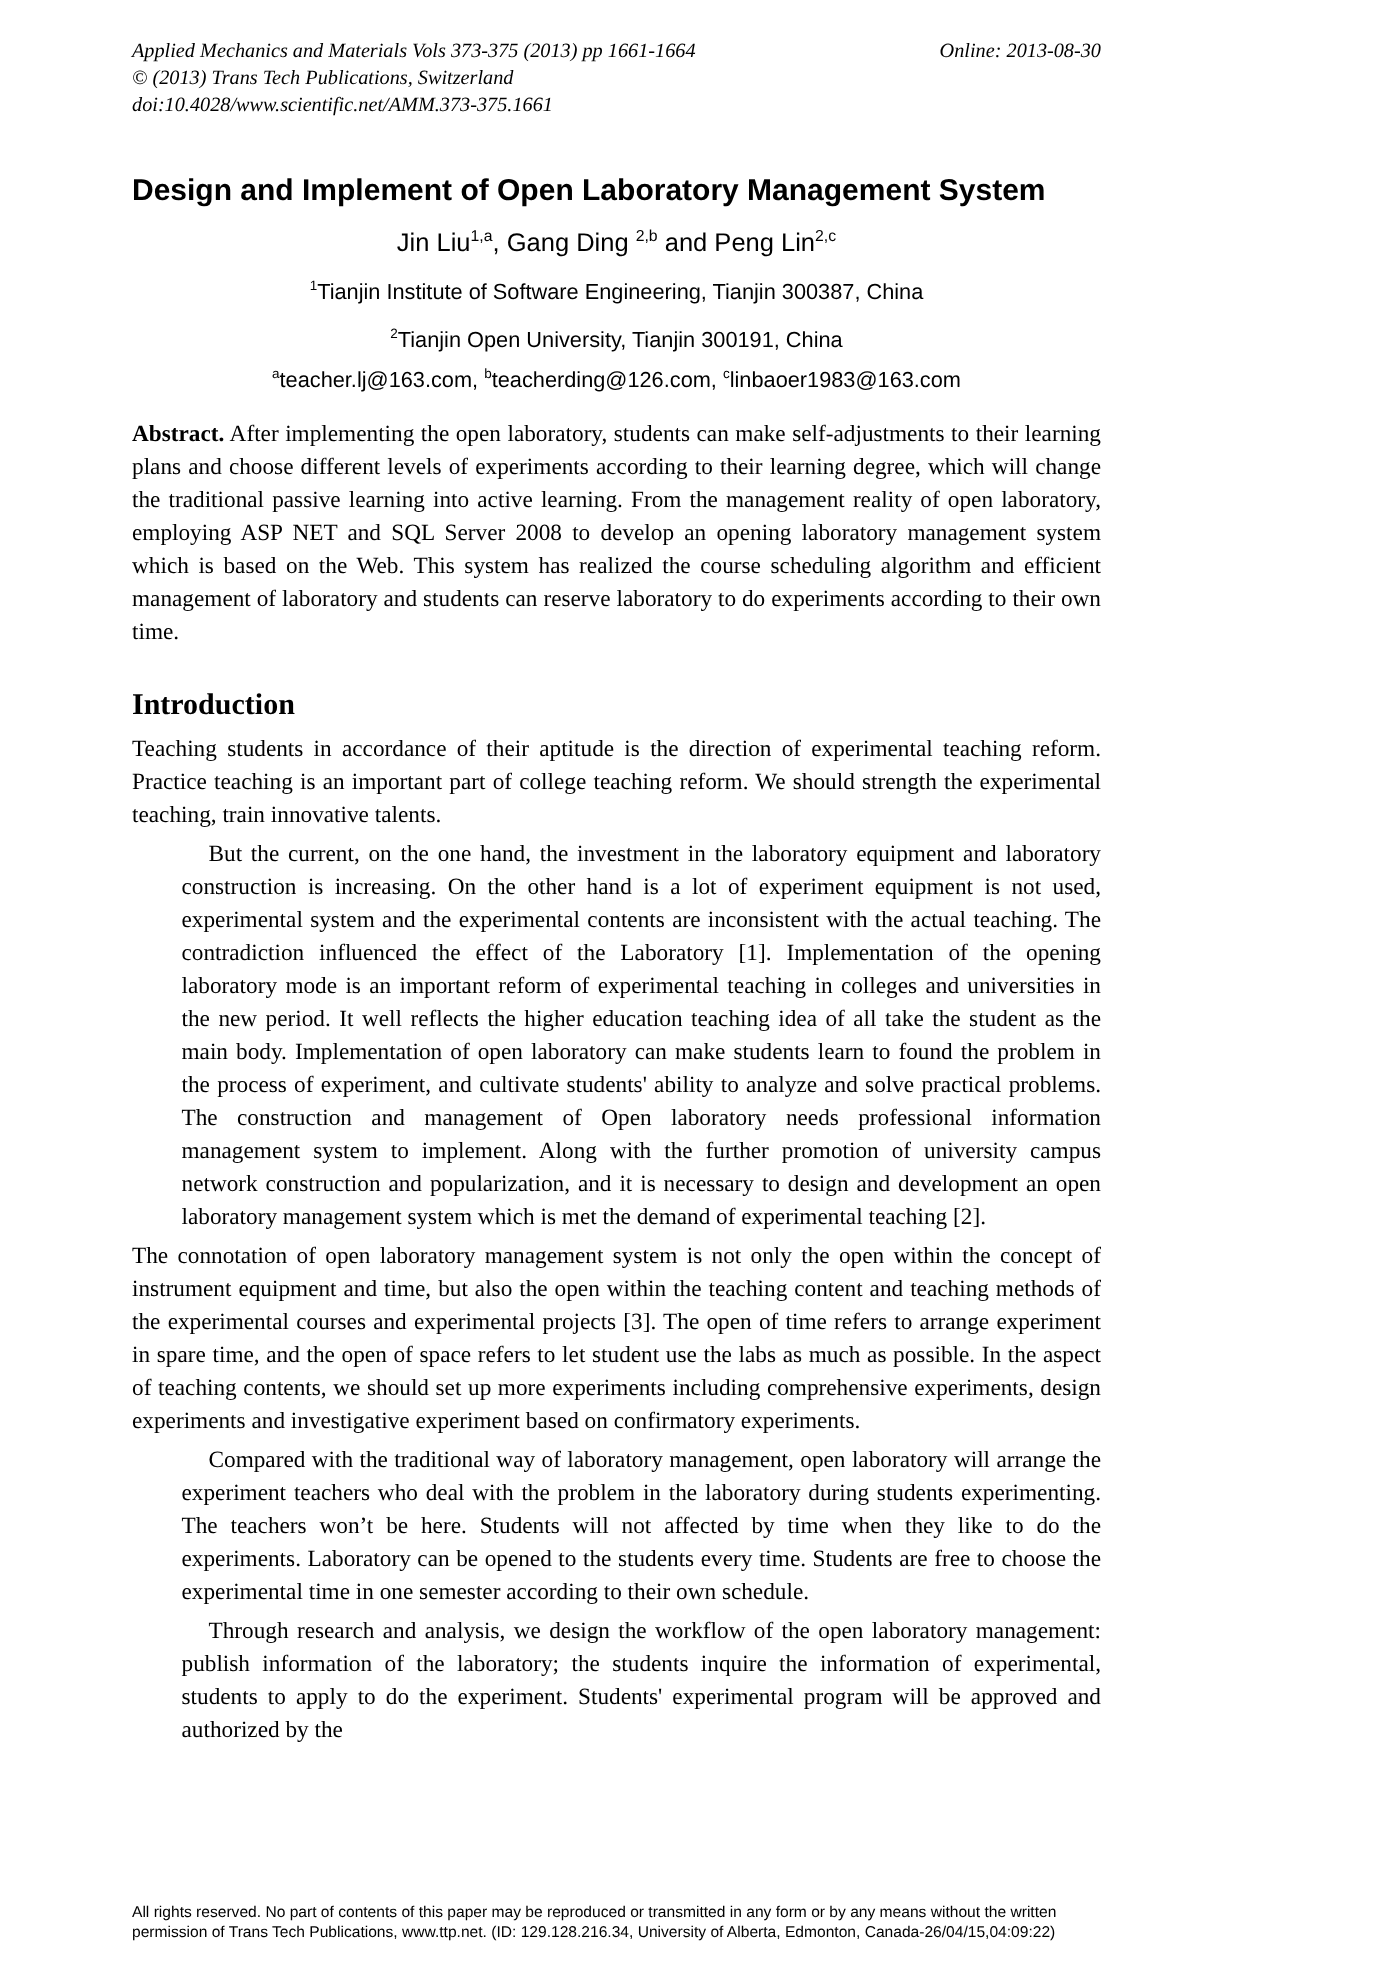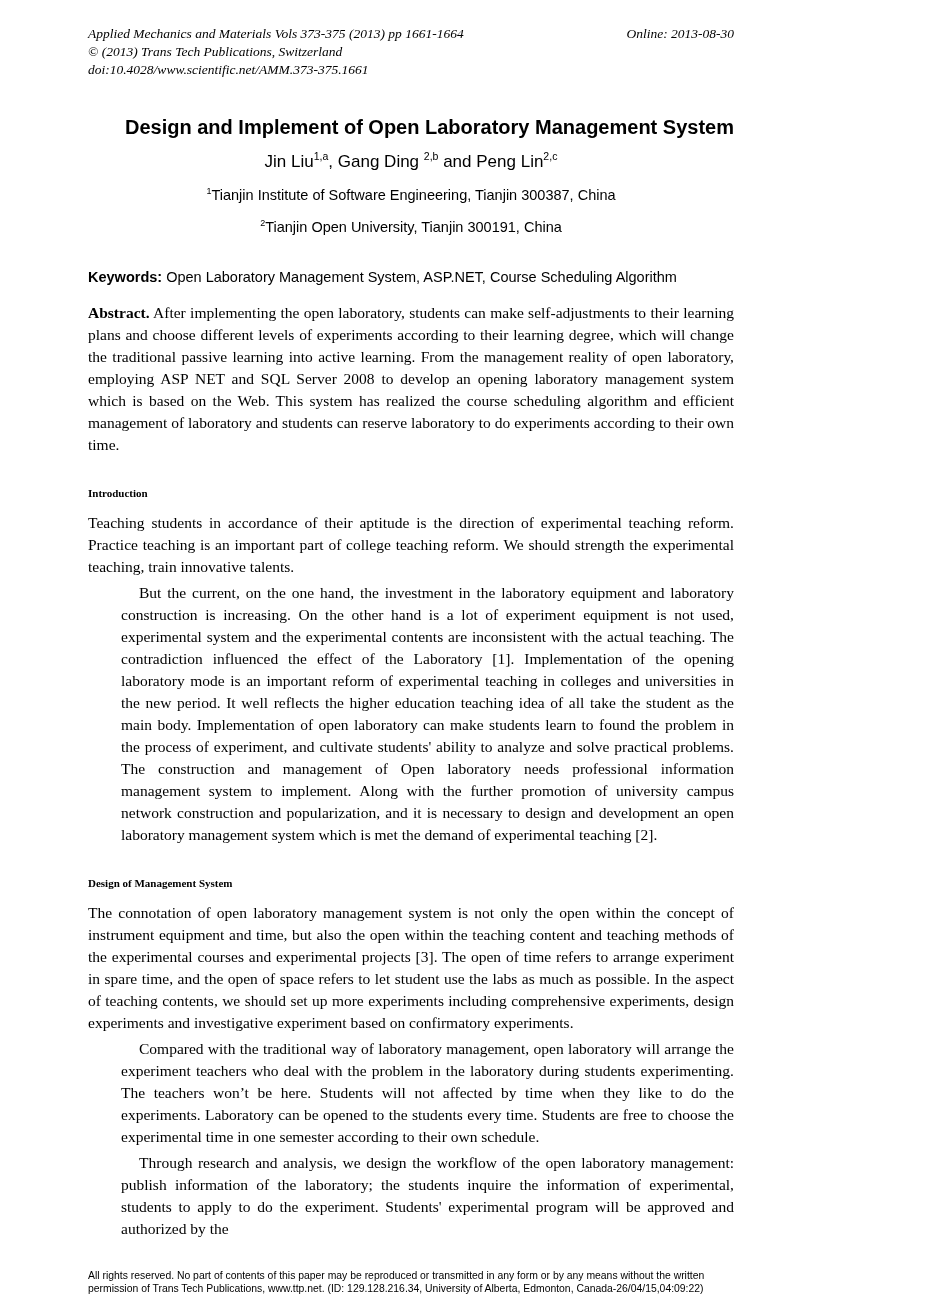--- a/index.html
+++ b/index.html
@@ -19,21 +19,21 @@
     font-style:italic;
     font-size:13.5px;line-height:18px;
   }
   .jheader .hleft div{white-space:nowrap;}
   .jheader .hright{white-space:nowrap;}
   
   h1.title{
     margin:36px 0 12px 0;
     font-family:"Liberation Sans","DejaVu Sans",sans-serif;
     font-size:20px;line-height:24px;font-weight:bold;
-    text-align:right;
+    text-align:left;
   }
   .authors{
     margin-top:9px;
     font-family:"Liberation Sans","DejaVu Sans",sans-serif;
     font-size:17px;line-height:22px;
     text-align:center;
   }
   .affil,.emails{
     font-family:"Liberation Sans","DejaVu Sans",sans-serif;
     font-size:14.5px;line-height:17px;
@@ -57,21 +57,21 @@
     font-family:"Liberation Serif","DejaVu Serif",serif;
     font-size:15.5px;line-height:22px;
     text-align:justify;
   }
   .abstract{margin-top:16px;}
   .body-par + .body-par{margin-top:4px;}
   .body-par.indent{text-indent:18px;margin-left:33px;}
   h2.shead{
     margin:27px 0 9px 0;
     font-family:"Liberation Serif","DejaVu Serif",serif;
-    font-size:11px;line-height:20px;font-weight:bold;
+    font-size:20px;line-height:20px;font-weight:bold;
     text-align:left;
   }
   
   .pfooter{
     position:absolute;
     left:88px;right:64px;bottom:14px;
     font-family:"Liberation Sans","DejaVu Sans",sans-serif;
     font-size:10.4px;line-height:13px;
     text-align:left;
   }
@@ -91,29 +91,28 @@
   </div>
 
   <h1 class="title">Design and Implement of Open Laboratory Management System</h1>
 
   <div class="authors"><span>Jin Liu</span><sup>1,a</sup><span>, Gang Ding </span><sup>2,b</sup><span> and Peng Lin</span><sup>2,c</sup></div>
 
   <div class="affil affil1"><sup>1</sup><span>Tianjin Institute of Software Engineering, Tianjin 300387, China</span></div>
 
   <div class="affil affil2"><sup>2</sup><span>Tianjin Open University, Tianjin 300191, China</span></div>
 
+  <div class="emails"><sup>a</sup><span>teacher.lj@163.com, </span><sup>b</sup><span>teacherding@126.com, </span><sup>c</sup><span>linbaoer1983@163.com</span></div>
 
-  <div class="keywords"><b>Keywords:</b> <span>Open Laboratory Management System, ASP.NET, Course Scheduling Algorithm</span></div>
 
   <p class="body-par abstract"><b>Abstract.</b> <span>After implementing the open laboratory, students can make self-adjustments to their learning plans and choose different levels of experiments according to their learning degree, which will change the traditional passive learning into active learning. From the management reality of open laboratory, employing ASP NET and SQL Server 2008 to develop an opening laboratory management system which is based on the Web. This system has realized the course scheduling algorithm and efficient management of laboratory and students can reserve laboratory to do experiments according to their own time.</span></p>
 
   <h2 class="shead">Introduction</h2>
   <p class="body-par">Teaching students in accordance of their aptitude is the direction of experimental teaching reform. Practice teaching is an important part of college teaching reform. We should strength the experimental teaching, train innovative talents.</p>
   <p class="body-par indent">But the current, on the one hand, the investment in the laboratory equipment and laboratory construction is increasing. On the other hand is a lot of experiment equipment is not used, experimental system and the experimental contents are inconsistent with the actual teaching. The contradiction influenced the effect of the Laboratory [1]. Implementation of the opening laboratory mode is an important reform of experimental teaching in colleges and universities in the new period. It well reflects the higher education teaching idea of all take the student as the main body. Implementation of open laboratory can make students learn to found the problem in the process of experiment, and cultivate students' ability to analyze and solve practical problems. The construction and management of Open laboratory needs professional information management system to implement. Along with the further promotion of university campus network construction and popularization, and it is necessary to design and development an open laboratory management system which is met the demand of experimental teaching [2].</p>
 
-  <h2 class="shead">Design of Management System</h2>
   <p class="body-par">The connotation of open laboratory management system is not only the open within the concept of instrument equipment and time, but also the open within the teaching content and teaching methods of the experimental courses and experimental projects [3]. The open of time refers to arrange experiment in spare time, and the open of space refers to let student use the labs as much as possible. In the aspect of teaching contents, we should set up more experiments including comprehensive experiments, design experiments and investigative experiment based on confirmatory experiments.</p>
   <p class="body-par indent">Compared with the traditional way of laboratory management, open laboratory will arrange the experiment teachers who deal with the problem in the laboratory during students experimenting. The teachers won’t be here. Students will not affected by time when they like to do the experiments. Laboratory can be opened to the students every time. Students are free to choose the experimental time in one semester according to their own schedule.</p>
   <p class="body-par indent">Through research and analysis, we design the workflow of the open laboratory management: publish information of the laboratory; the students inquire the information of experimental, students to apply to do the experiment. Students' experimental program will be approved and authorized by the</p>
 
   <div class="pfooter">All rights reserved. No part of contents of this paper may be reproduced or transmitted in any form or by any means without the written permission of Trans Tech Publications, www.ttp.net. (ID: 129.128.216.34, University of Alberta, Edmonton, Canada-26/04/15,04:09:22)</div>
 
 </div>
 
 </body></html>

